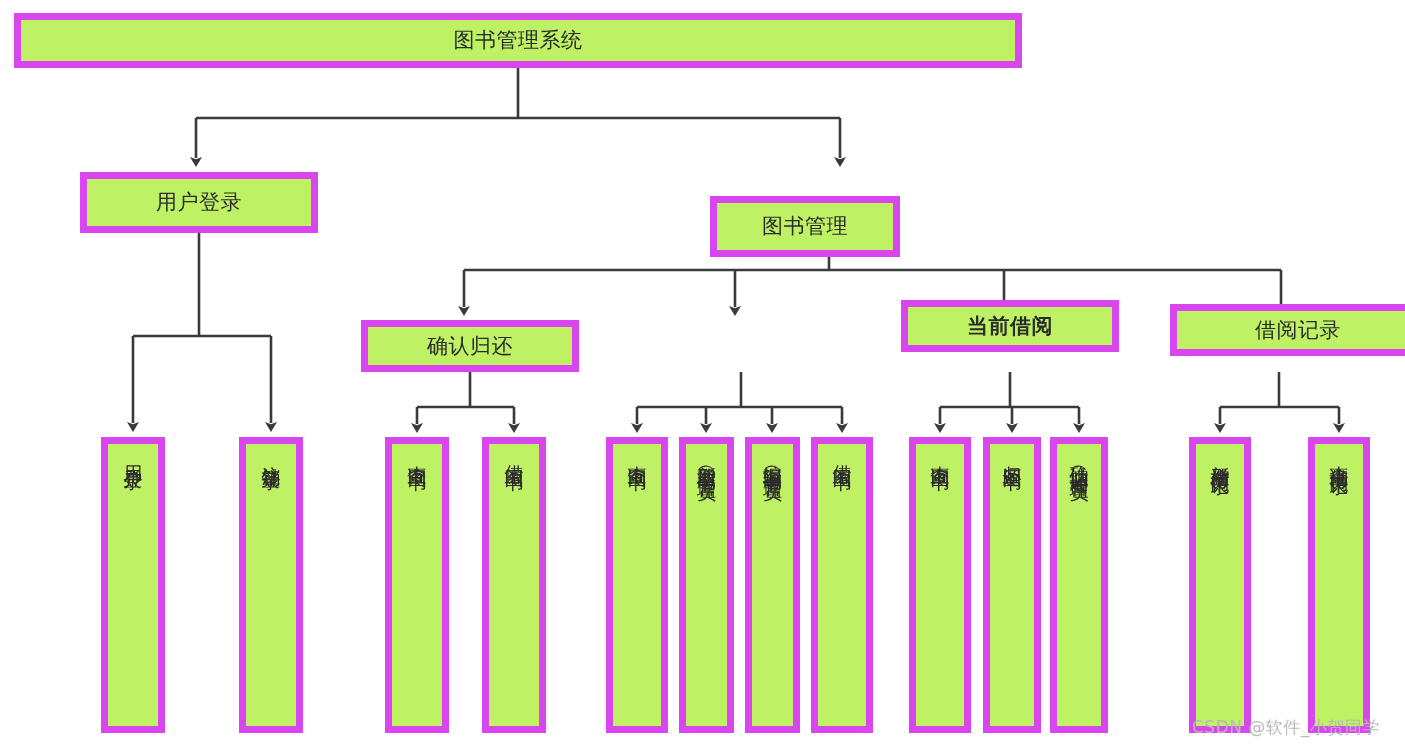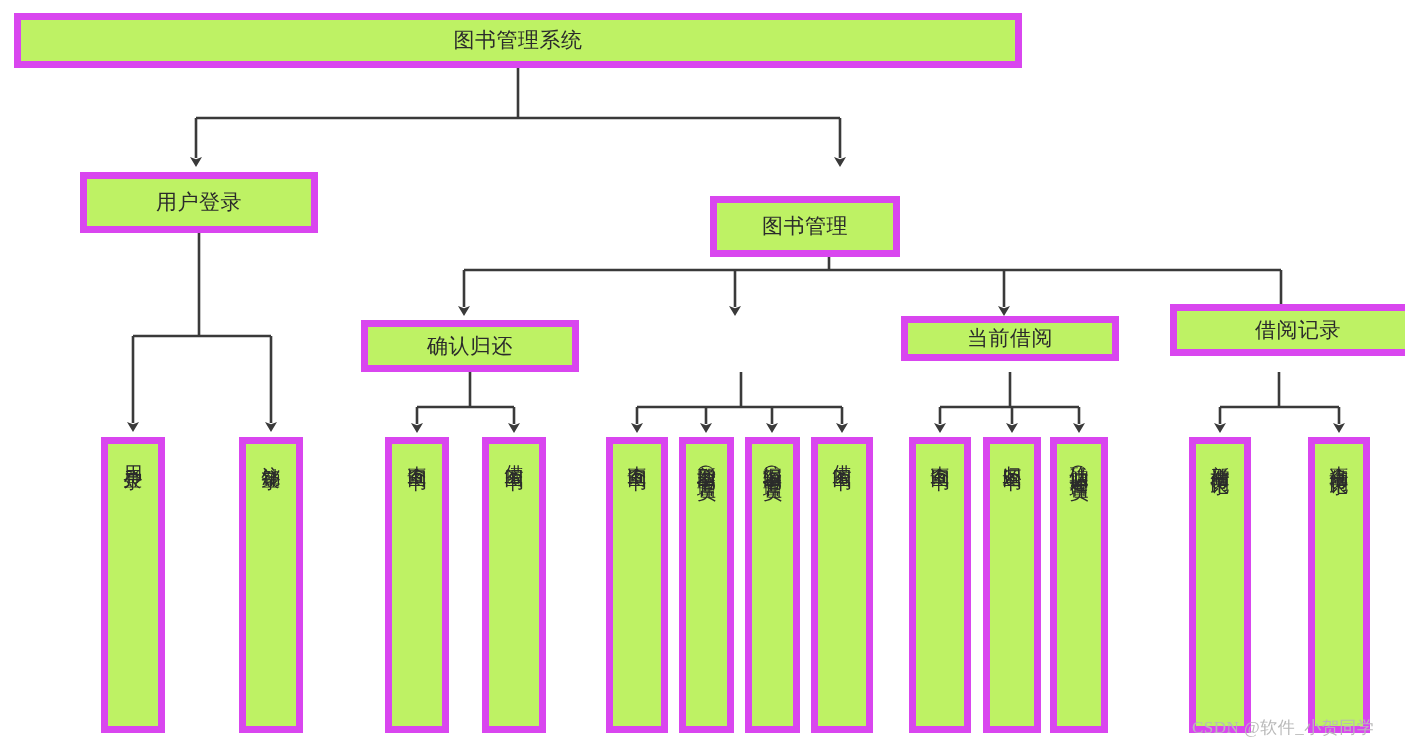--- a/index.html
+++ b/index.html
@@ -132,21 +132,21 @@
   <div class="node horizontal" style="left:80px; top:172px; width:238px; height:61px;">
     <span class="label">用户登录</span>
   </div>
   <div class="node horizontal" style="left:710px; top:172px; width:190px; height:61px;margin-top:24px;">
     <span class="label">图书管理</span>
   </div>
 
   <div class="node horizontal" style="left:361px; top:320px; width:218px; height:52px;">
     <span class="label">确认归还</span>
   </div>
-  <div class="node horizontal" style="left:901px; top:316px; width:218px; height:45px;">
+  <div class="node horizontal" style="left:901px; top:300px; width:218px; height:52px;font-weight:bold;">
     <span class="label">当前借阅</span>
   </div>
   <div class="node horizontal" style="left:1170px; top:304px; width:256px; height:52px;">
     <span class="label">借阅记录</span>
   </div>
 
   <div class="node vertical" style="left:101px; top:437px; width:64px; height:296px;">
     <span class="label">用户登录</span>
   </div>
   <div class="node vertical" style="left:239px; top:437px; width:64px; height:296px;">
@@ -183,15 +183,15 @@
     <span class="label">确认归还（管理员）</span>
   </div>
 
   <div class="node vertical" style="left:1189px; top:437px; width:62px; height:296px;">
     <span class="label">新增借阅记录</span>
   </div>
   <div class="node vertical" style="left:1308px; top:437px; width:62px; height:296px;">
     <span class="label">查询借阅记录</span>
   </div>
 
-  <div id="watermark" style="left:1192px; top:716px;font-family:Liberation Serif, serif;">CSDN @软件_小贺同学</div>
+  <div id="watermark" style="left:1192px; top:716px;">CSDN @软件_小贺同学</div>
 
 </div>
 
 </body></html>

